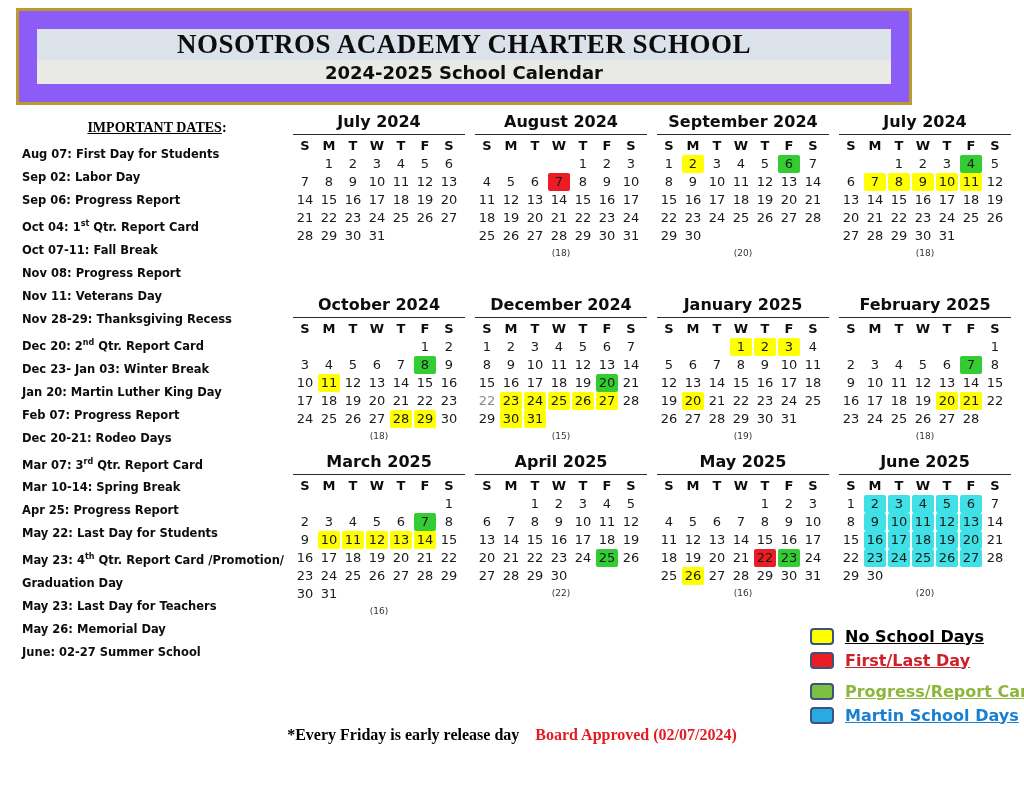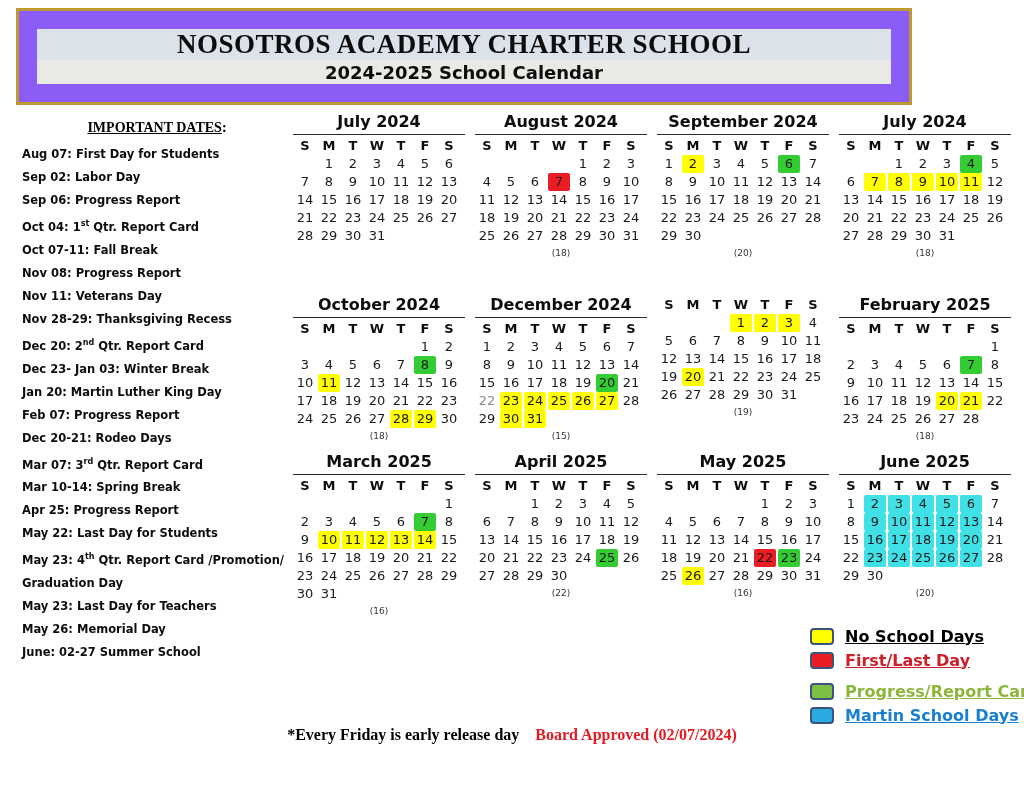--- a/index.html
+++ b/index.html
@@ -438,20 +438,21 @@
         <div class="cell">28</div>
       </div>
       <div class="day-row">
         <div class="cell">29</div>
         <div class="cell" style="background: rgb(255, 255, 0);">30</div>
         <div class="cell" style="background: rgb(255, 255, 0);">31</div>
       </div>
       <div class="count">(15)</div>
     </div>
     <div class="month">
+      <div class="mtitle">January 2025</div>
       <div class="wk-row">
         <div class="wk">S</div>
         <div class="wk">M</div>
         <div class="wk">T</div>
         <div class="wk">W</div>
         <div class="wk">T</div>
         <div class="wk">F</div>
         <div class="wk">S</div>
       </div>
       <div class="day-row">

